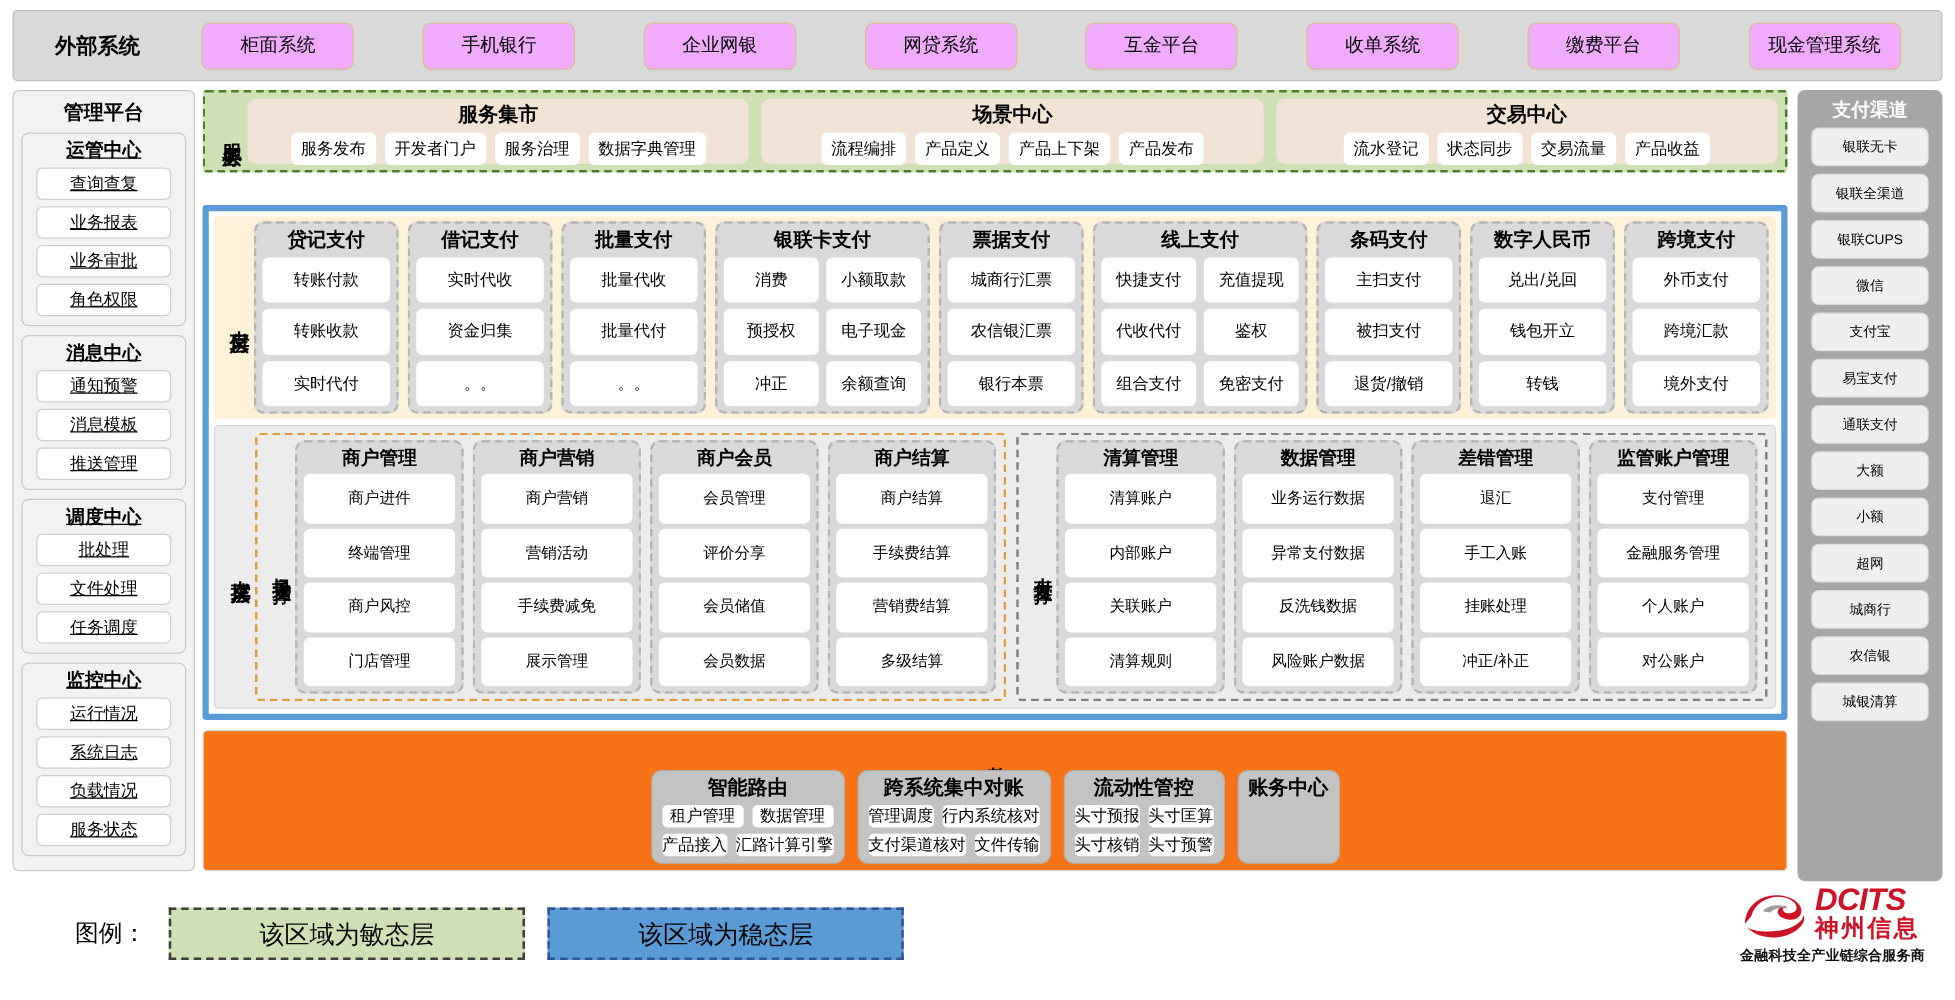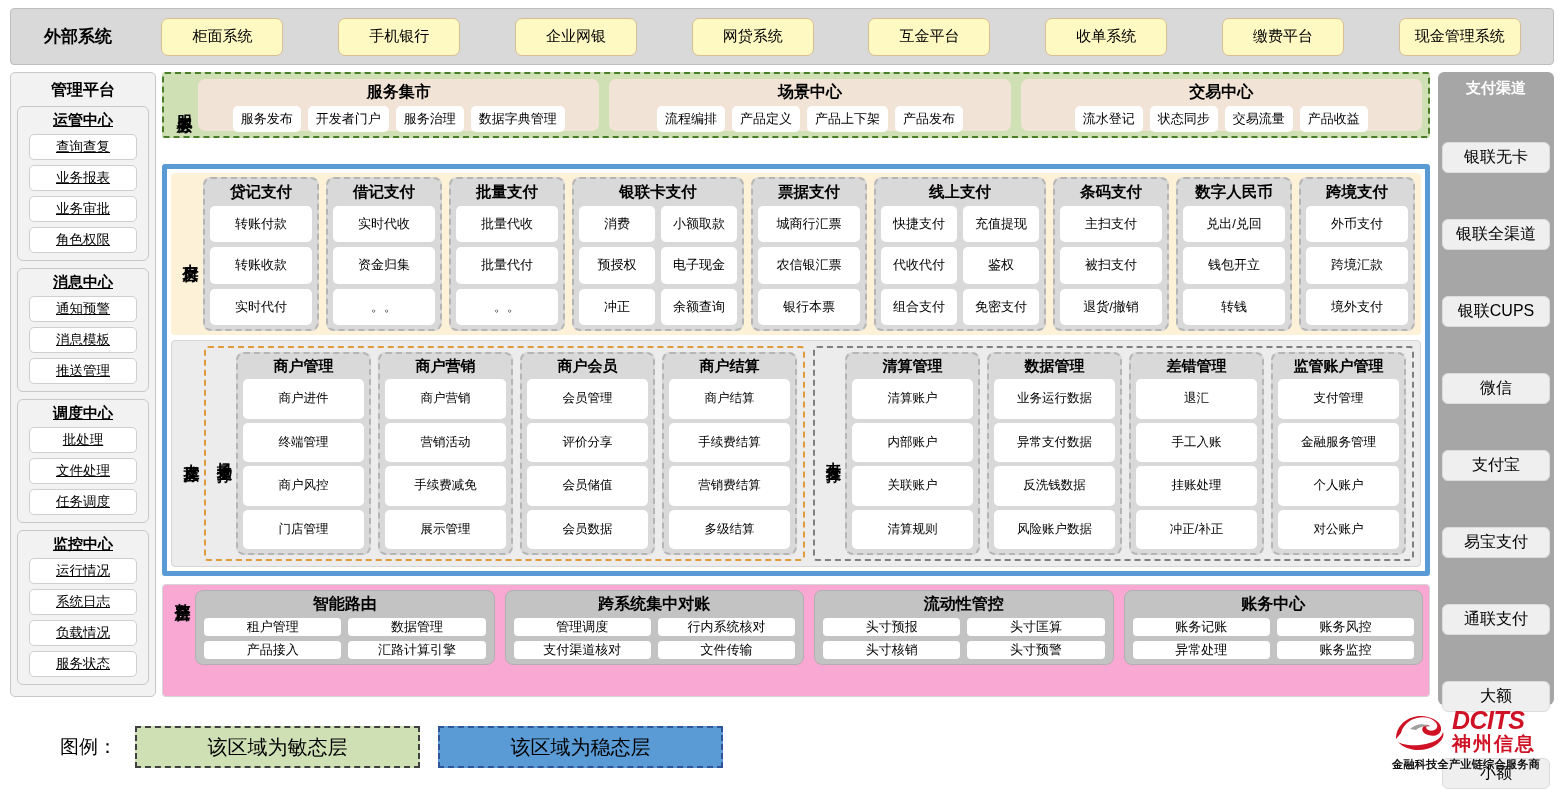--- a/index.html
+++ b/index.html
@@ -8,21 +8,21 @@
   .page{position:relative;width:1564px;height:800px;}
   .vtext{writing-mode:vertical-rl;text-orientation:upright;font-weight:bold;
          letter-spacing:2px;display:flex;align-items:center;justify-content:center;}
 
   
   .ext-bar{position:absolute;left:10px;top:8px;width:1544px;height:57px;
            background:#d9d9d9;border:1px solid #bdbdbd;border-radius:4px;
            display:flex;align-items:center;box-sizing:border-box;padding:0 8px;}
   .ext-title{font-weight:bold;font-size:17px;width:118px;text-align:center;flex:0 0 118px;}
   .ext-items{display:flex;flex:1;justify-content:space-around;align-items:center;gap:6px;}
-  .ext-chip{background:#fef9c3;border:1px solid #d9bd95;border-radius:7px;
+  .ext-chip{background:#f0abfc;border:1px solid #d9bd95;border-radius:7px;
             height:38px;min-width:122px;padding:0 10px;font-size:15px;
             display:flex;align-items:center;justify-content:center;box-sizing:border-box;}
 
   
   .mgmt{position:absolute;left:10px;top:72px;width:146px;height:625px;
         background:#f2f2f2;border:1px solid #c8c8c8;border-radius:5px;box-sizing:border-box;
         display:flex;flex-direction:column;align-items:center;padding:4px 6px;}
   .mgmt-title{font-weight:bold;font-size:16px;margin:3px 0 5px;}
   .mgmt-group{width:132px;background:#f2f2f2;border:1px solid #c8c8c8;border-radius:6px;
               box-sizing:border-box;padding:3px 6px 6px;margin-bottom:7px;
@@ -31,23 +31,23 @@
   .mgmt-chip{width:108px;height:26px;font-size:13.5px;margin-bottom:5px;
              background:#fff;border:1px solid #cfcfcf;border-radius:5px;
              display:flex;align-items:center;justify-content:center;box-sizing:border-box;}
   .mgmt-chip:last-child{margin-bottom:1px;}
 
   
   .chan{position:absolute;left:1438px;top:72px;width:116px;height:633px;
         background:#a6a6a6;border-radius:6px;box-sizing:border-box;
         display:flex;flex-direction:column;align-items:center;padding:4px 0 4px;}
   .chan-title{font-weight:bold;font-size:15px;color:#fff;margin:3px 0 4px;}
-  .chan-chip{width:108px;height:31px;font-size:16px;margin-bottom:6px;
+  .chan-chip{width:94px;height:31px;font-size:11px;margin-bottom:6px;
              background:#efefef;border:1px solid #dcdcdc;border-radius:6px;
-             display:flex;align-items:center;justify-content:center;box-sizing:border-box;margin-top:40px;}
+             display:flex;align-items:center;justify-content:center;box-sizing:border-box;}
 
   
   .svc{position:absolute;left:162px;top:72px;width:1268px;height:66px;
        background:#cfe0b4;border:2px dashed #4a7d28;border-radius:3px;box-sizing:border-box;
        display:flex;align-items:stretch;padding:5px 6px;}
   .svc-label{width:28px;font-size:16px;flex:0 0 28px;}
   .svc-cols{display:flex;flex:1;gap:10px;}
   .svc-col{flex:1;background:#f1e3d5;border-radius:7px;box-sizing:border-box;
            display:flex;flex-direction:column;align-items:center;padding:2px 6px 4px;}
   .svc-ctitle{font-weight:bold;font-size:16px;margin:1px 0 3px;}
@@ -85,22 +85,22 @@
   .sup-cols{display:flex;flex:1;gap:7px;}
   .sup-col{flex:1;background:#d9d9d9;border:2px dashed #b5b5b5;border-radius:8px;box-sizing:border-box;
            display:flex;flex-direction:column;align-items:center;padding:2px 5px 4px;}
   .sup-ctitle{font-weight:bold;font-size:15px;margin:1px 0 3px;white-space:nowrap;}
   .sup-chips{display:flex;flex-direction:column;gap:4px;width:100%;flex:1;}
   .sup-chip{background:#fff;border-radius:5px;font-size:12.5px;flex:1;
             display:flex;align-items:center;justify-content:center;white-space:nowrap;}
 
   
   .integ{position:absolute;left:162px;top:584px;width:1268px;height:113px;
-         background:#f9a8d4;border:1px solid #d5d5d5;border-radius:4px;box-sizing:border-box;
-         display:flex;align-items:flex-start;padding:5px 6px;}
+         background:#f97316;border:1px solid #d5d5d5;border-radius:4px;box-sizing:border-box;
+         display:flex;align-items:center;padding:5px 6px;flex-direction:column;}
   .integ-label{width:26px;flex:0 0 26px;font-size:16px;}
   .integ-cols{display:flex;flex:1;gap:10px;}
   .integ-col{flex:1;background:#c3c3c3;border:1px solid #b0b0b0;border-radius:8px;box-sizing:border-box;
              display:flex;flex-direction:column;align-items:center;padding:2px 8px 5px;}
   .integ-ctitle{font-weight:bold;font-size:16px;margin:1px 0 3px;}
   .integ-grid{display:flex;flex-direction:column;gap:5px;width:100%;flex:1;}
   .integ-row{display:flex;gap:7px;flex:1;}
   .integ-chip{background:#fff;border-radius:4px;font-size:13px;flex:1;
               display:flex;align-items:center;justify-content:center;white-space:nowrap;}
 
@@ -492,30 +492,20 @@
               <div class="integ-chip">头寸匡算</div>
             </div>
             <div class="integ-row">
               <div class="integ-chip">头寸核销</div>
               <div class="integ-chip">头寸预警</div>
             </div>
           </div>
         </div>
         <div class="integ-col">
           <div class="integ-ctitle">账务中心</div>
-          <div class="integ-grid">
-            <div class="integ-row">
-              <div class="integ-chip">账务记账</div>
-              <div class="integ-chip">账务风控</div>
-            </div>
-            <div class="integ-row">
-              <div class="integ-chip">异常处理</div>
-              <div class="integ-chip">账务监控</div>
-            </div>
-          </div>
         </div>
       </div>
   </div>
 
   <div class="legend">
     <div class="legend-label">图例：</div>
     <div class="legend-agile">该区域为敏态层</div>
     <div class="legend-stable">该区域为稳态层</div>
   </div>
 

